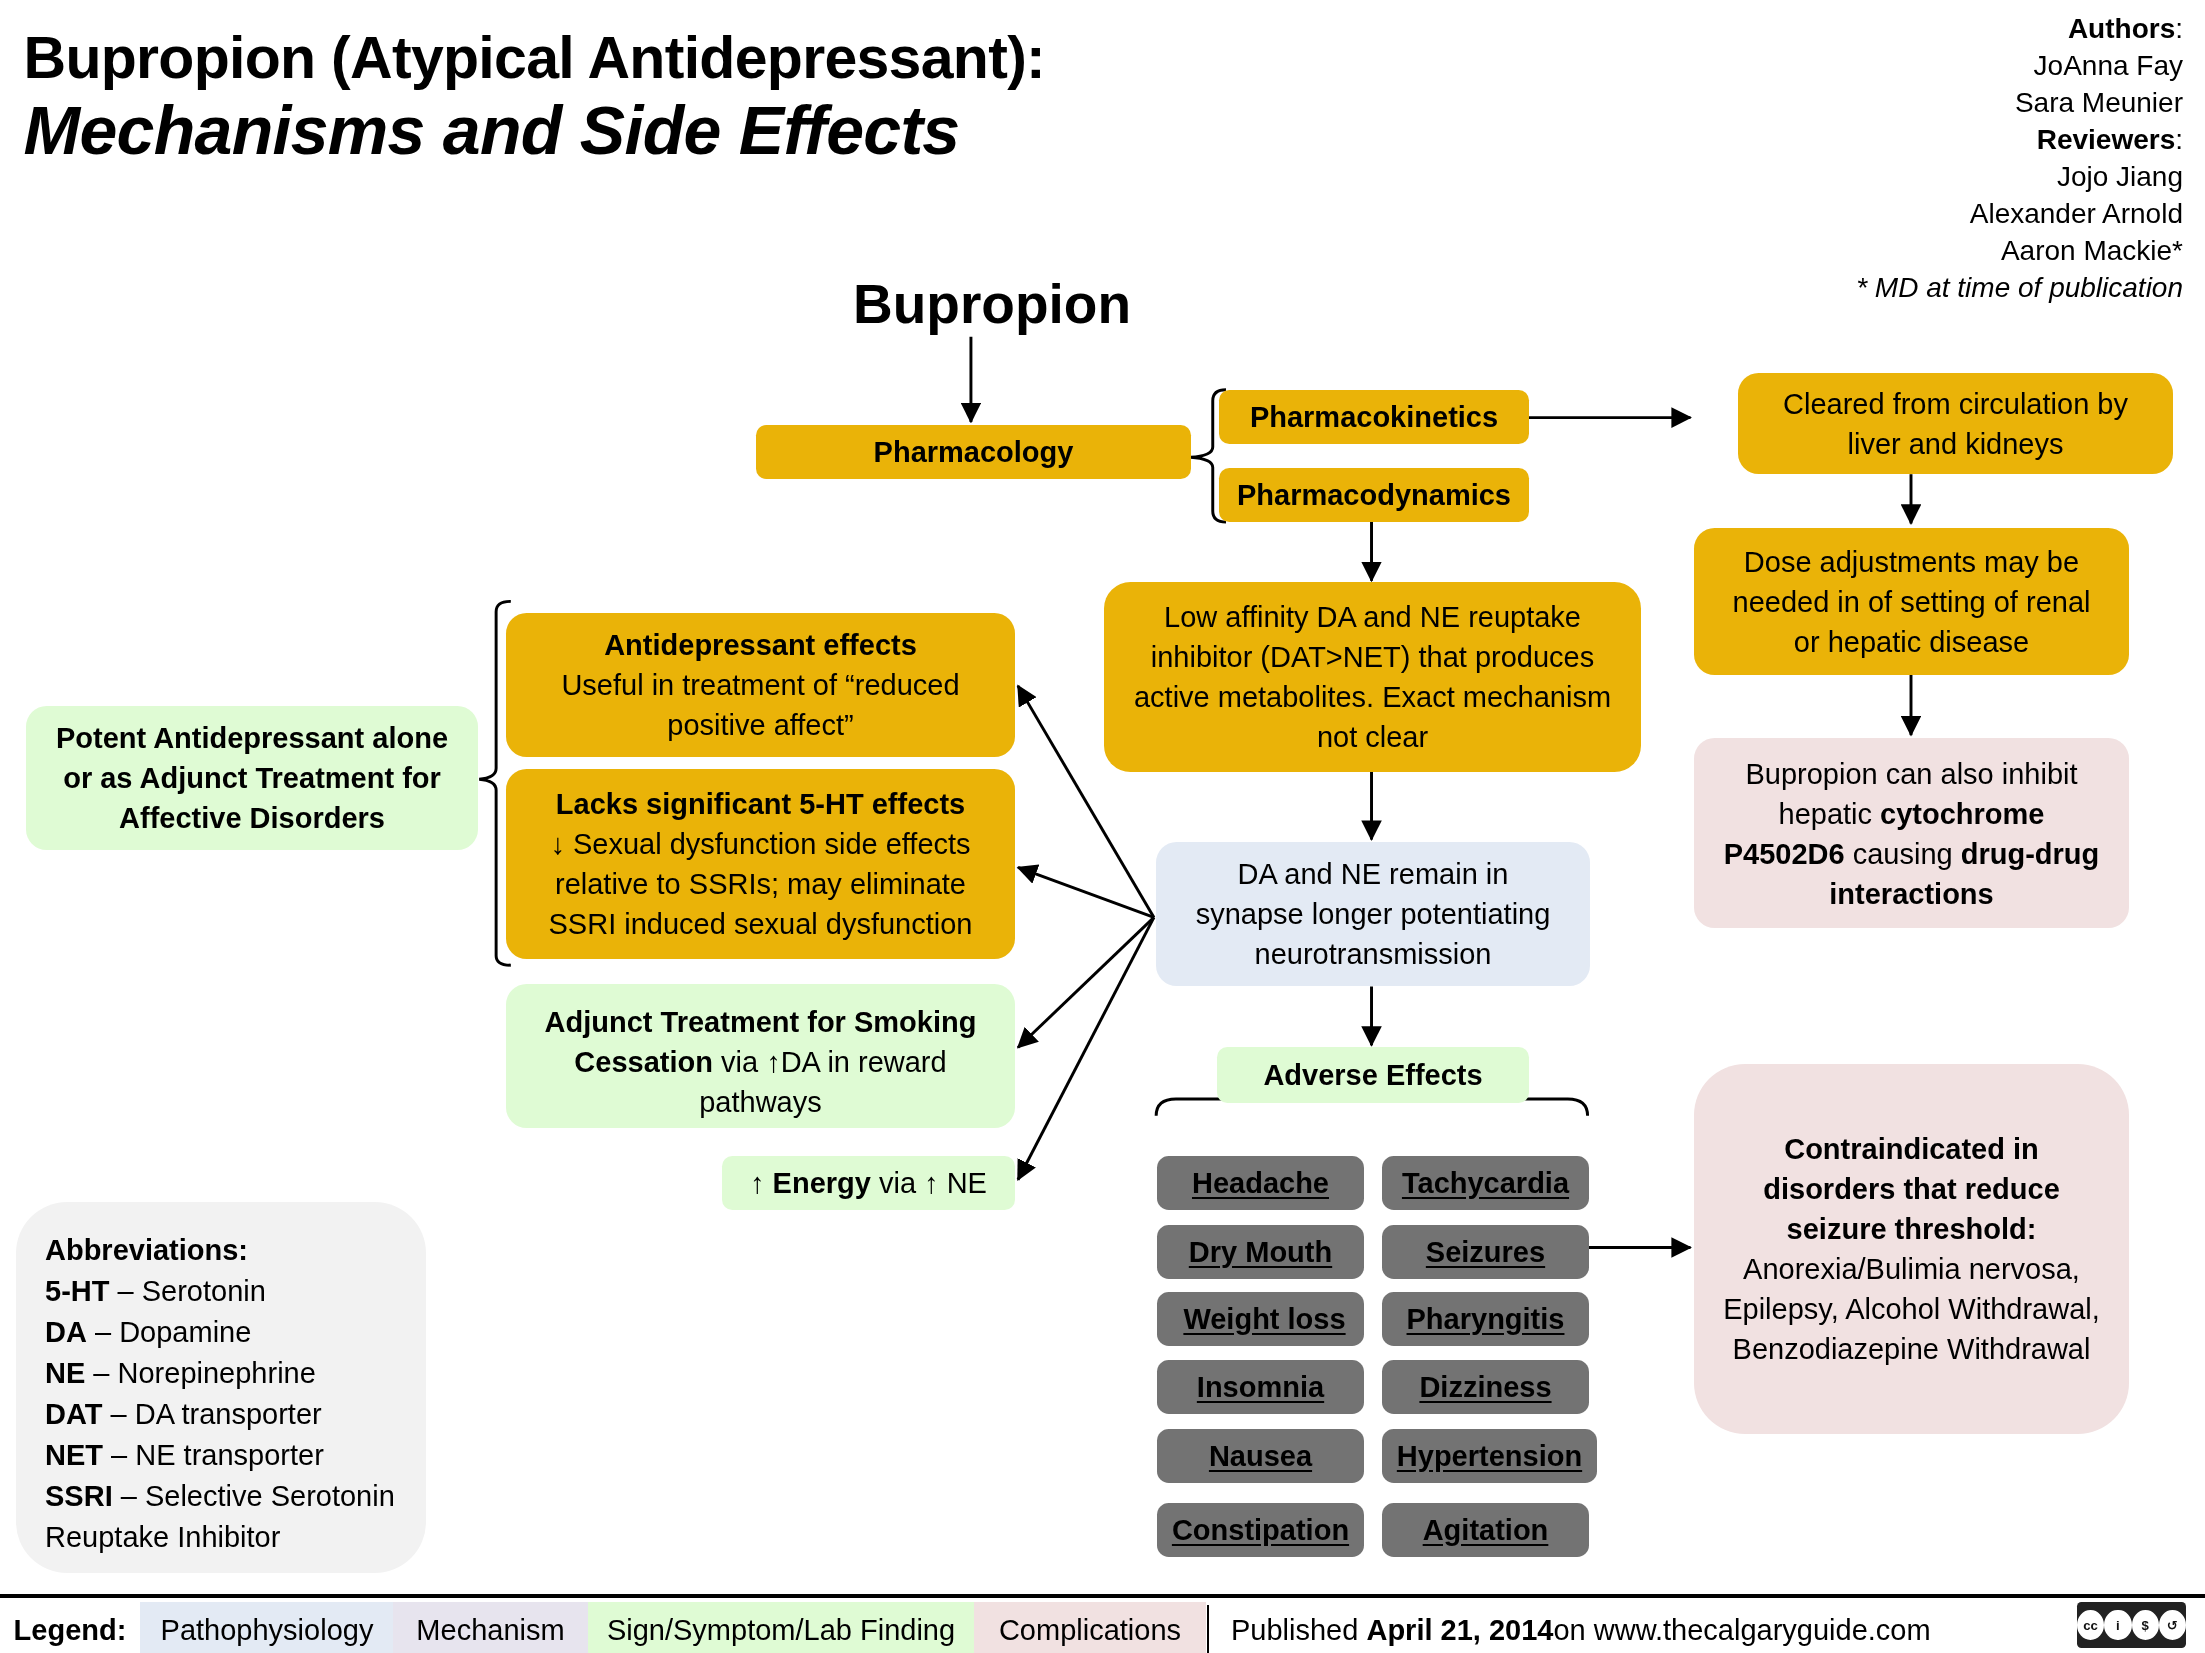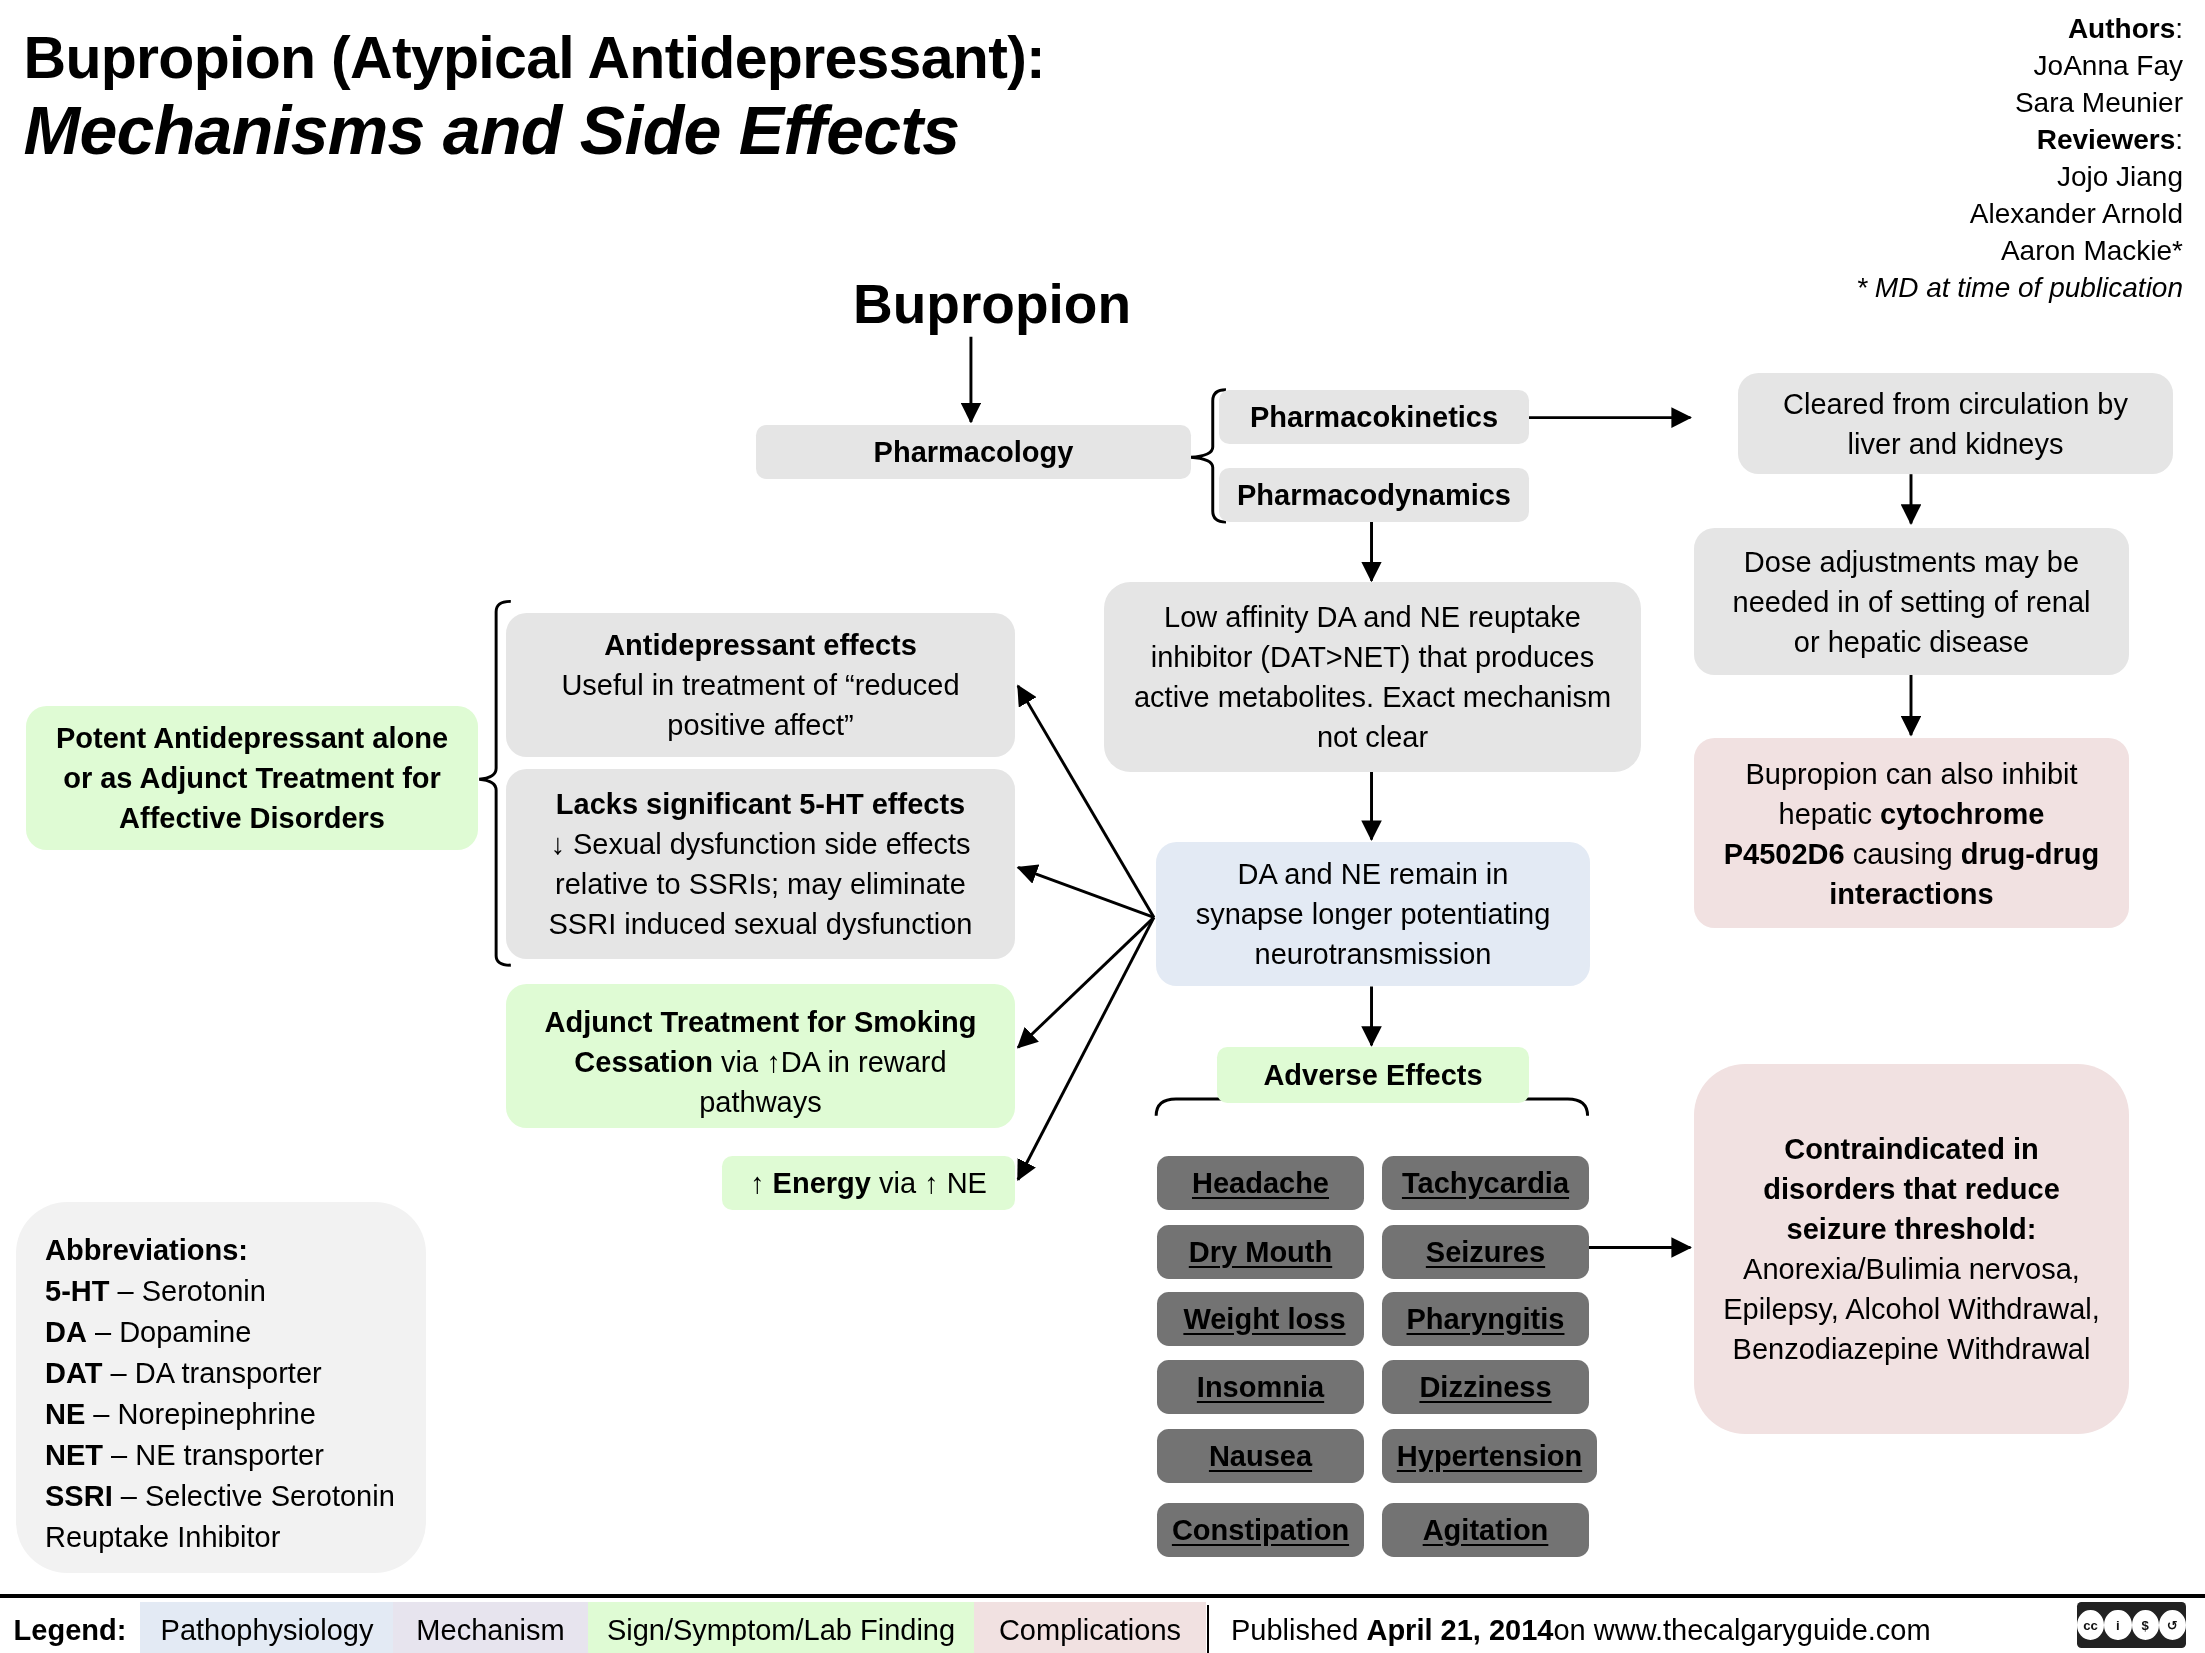--- a/index.html
+++ b/index.html
@@ -2,21 +2,21 @@
 <html style="font-size:11.8px"><head>
 <meta charset="utf-8">
 <style>
   html, body { margin:0; padding:0; background:#ffffff; }
   body { width:2205px; height:1654px; position:relative; overflow:hidden;
          font-family:"Liberation Sans", "DejaVu Sans", sans-serif; color:#000; }
   .abs { position:absolute; }
   .box { position:absolute; box-sizing:border-box; display:flex; flex-direction:column;
          align-items:center; justify-content:center; text-align:center; border-radius:20.6px;
          font-size:29px; line-height:40px; }
-  .mech { background:#e5e5e5; }
+  .mech { background:#eab308; }
   .patho { background:#e3eaf4; }
   .sign { background:#dffbd4; }
   .comp { background:#f1e1e1; }
   .abbr-bg { background:#f2f2f2; }
   b { font-weight:bold; }
   .title1 { left:23.5px; top:20.6px; font-size:59px; font-weight:bold; line-height:74px; letter-spacing:-0.7px; }
   .title2 { left:23.5px; top:96px; font-size:68px; font-weight:bold; font-style:italic; line-height:68px; letter-spacing:-0.7px; }
   .credits { right:22px; top:10.3px; text-align:right; font-size:28px; line-height:37px; }
   .credits div { white-space:nowrap; }
   .root { left:853px; top:272px; font-size:55px; font-weight:bold; }
@@ -143,22 +143,22 @@
 <div class="box comp" style="left:1694px;top:1064px;width:435px;height:370px;padding:0 22px;border-radius:51px;">
   <b>Contraindicated in disorders that reduce seizure threshold:</b>
   <span>Anorexia/Bulimia nervosa, Epilepsy, Alcohol Withdrawal, Benzodiazepine Withdrawal</span>
 </div>
 
 <div class="abs abbr-bg" style="left:16px;top:1202px;width:410px;height:371px;border-radius:51px;box-sizing:border-box;padding:28px 0 0 29px;font-size:29px;line-height:41px;">
   <b>Abbreviations:</b>
   <div id="abbr-list">
       <div style="width: 368px;"><b>5-HT</b><span> – </span><span>Serotonin</span></div>
       <div style="width: 368px;"><b>DA</b><span> – </span><span>Dopamine</span></div>
+      <div style="width: 368px;"><b>NE</b><span> – </span><span>Norepinephrine</span></div>
       <div style="width: 368px;"><b>DAT</b><span> – </span><span>DA transporter</span></div>
-      <div style="width: 368px;"><b>NE</b><span> – </span><span>Norepinephrine</span></div>
       <div style="width: 368px;"><b>NET</b><span> – </span><span>NE transporter</span></div>
       <div style="width: 368px;"><b>SSRI</b><span> – </span><span>Selective Serotonin Reuptake Inhibitor</span></div>
     </div>
 </div>
 
 <div class="legend">
   <div class="cell" style="left:0;width:140px;font-weight:bold;">Legend:</div>
   <div class="cell" id="lg0" style="left: 140px; width: 254px; background: rgb(227, 234, 244);">Pathophysiology</div>
   <div class="cell" id="lg1" style="left: 393px; width: 195px; background: rgb(231, 228, 238);">Mechanism</div>
   <div class="cell" id="lg2" style="left: 588px; width: 386px; background: rgb(223, 251, 212);">Sign/Symptom/Lab Finding</div>

